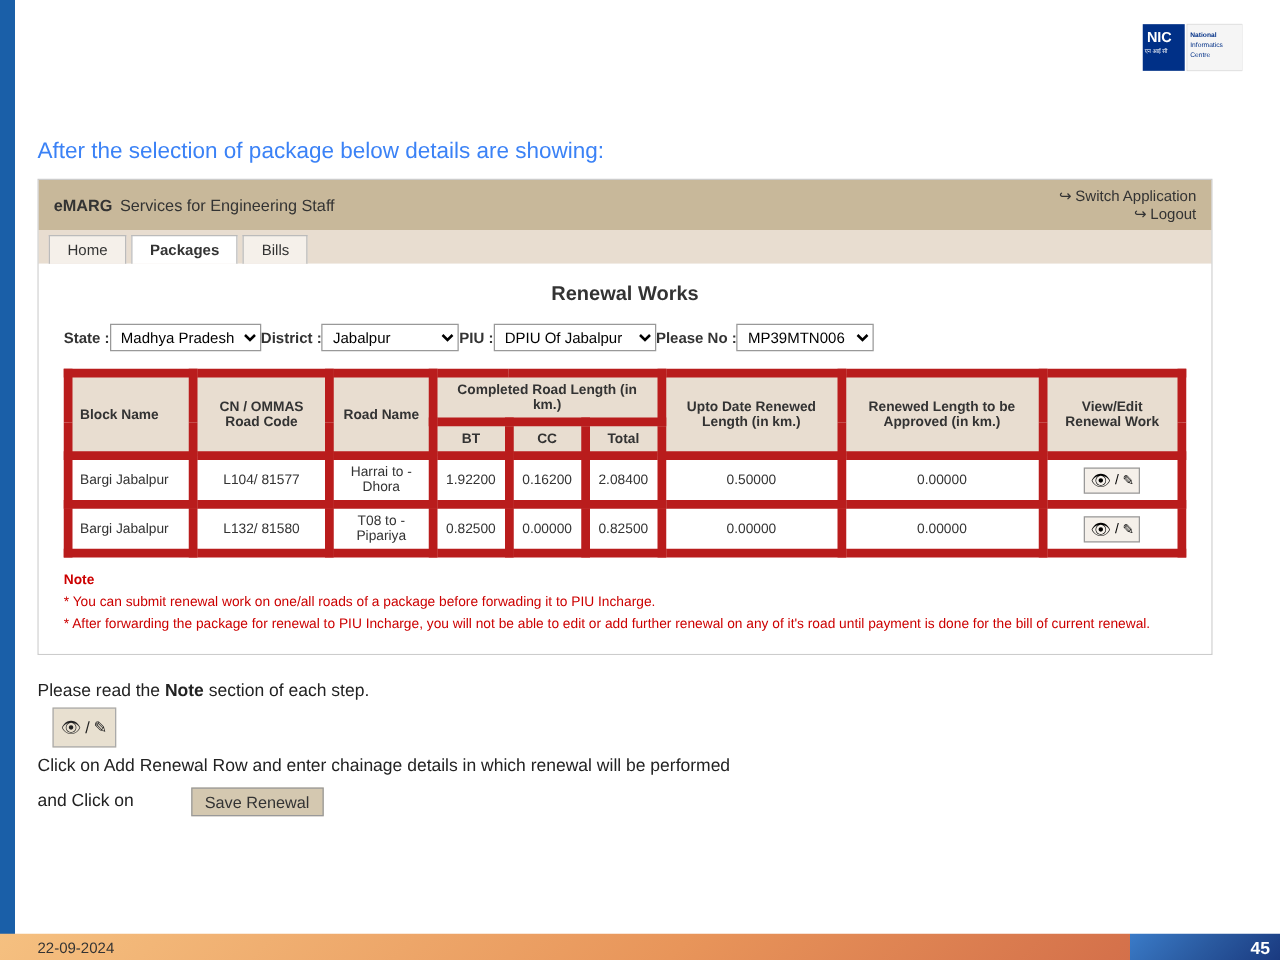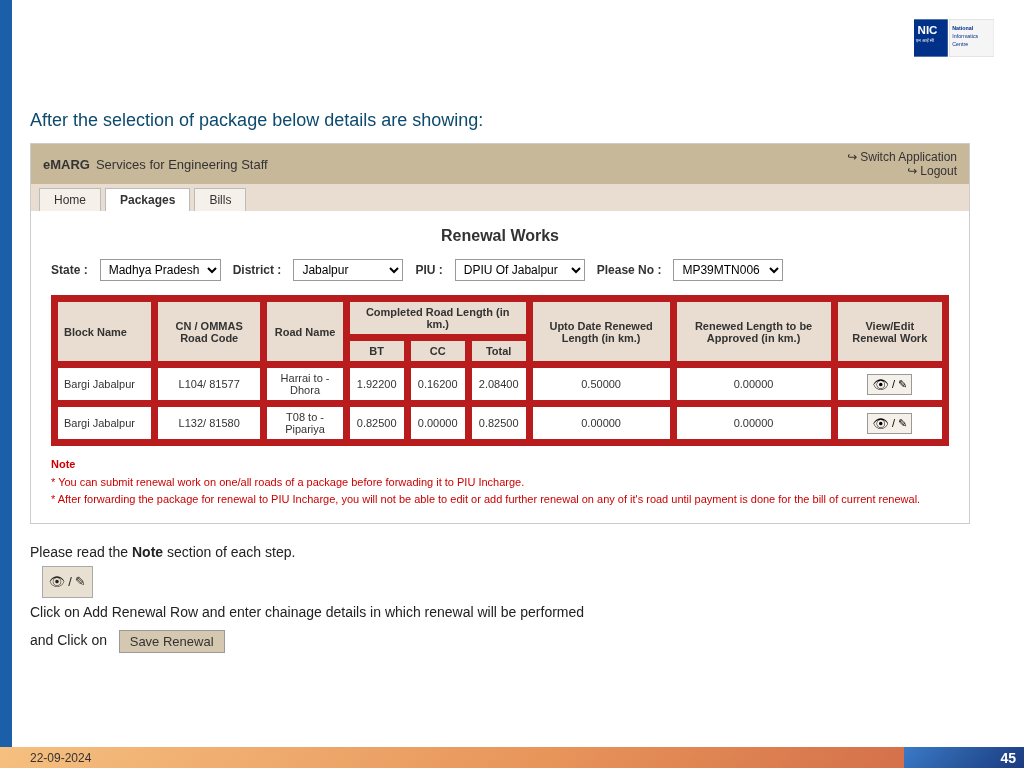--- a/index.html
+++ b/index.html
@@ -40,21 +40,21 @@
     .main-content {
       position: absolute;
       left: 30px;
       top: 20px;
       right: 20px;
     }
 
     
     .heading-text {
       font-size: 18px;
-      color: #0c4a6e;
+      color: #3b82f6;
       margin-top: 90px;
       margin-bottom: 12px;
     }
 
     
     .app-window {
       border: 1px solid #ccc;
       background: #fff;
       width: 940px;
     }
@@ -129,21 +129,21 @@
       font-size: 16px;
       font-weight: bold;
       color: #333;
       margin-bottom: 14px;
     }
 
     
     .form-row {
       display: flex;
       align-items: center;
-      gap: 12px;
+      gap: 0;
       margin-bottom: 14px;
       font-size: 12px;
     }
     .form-label {
       font-weight: bold;
       color: #333;
     }
     .form-select {
       padding: 2px 4px;
       font-size: 12px;
@@ -238,20 +238,21 @@
     
     .save-renewal-btn {
       display: inline-block;
       background: #d4c8b0;
       border: 1px solid #999;
       padding: 3px 10px;
       font-size: 13px;
       color: #333;
       cursor: pointer;
       vertical-align: middle;
+      margin-left: 34px;
     }
 
     
     .footer-bar {
       position: absolute;
       bottom: 0;
       left: 0;
       right: 0;
       height: 21px;
       display: flex;

